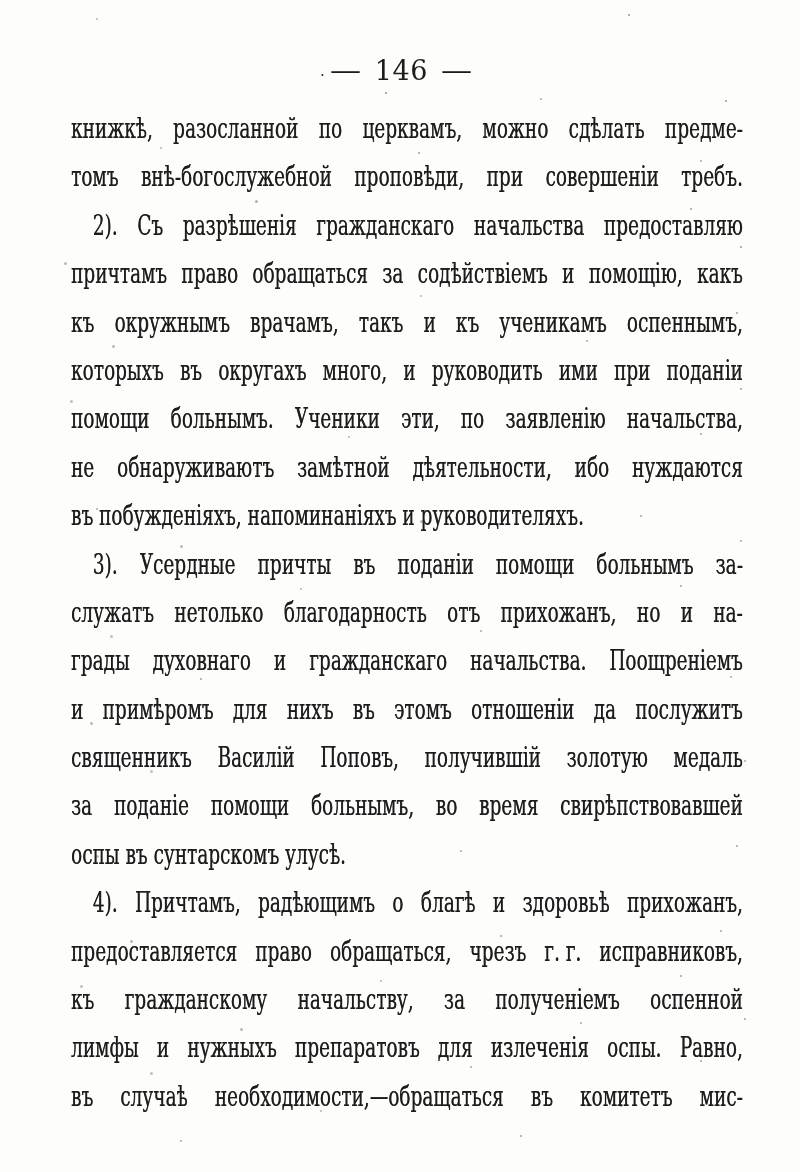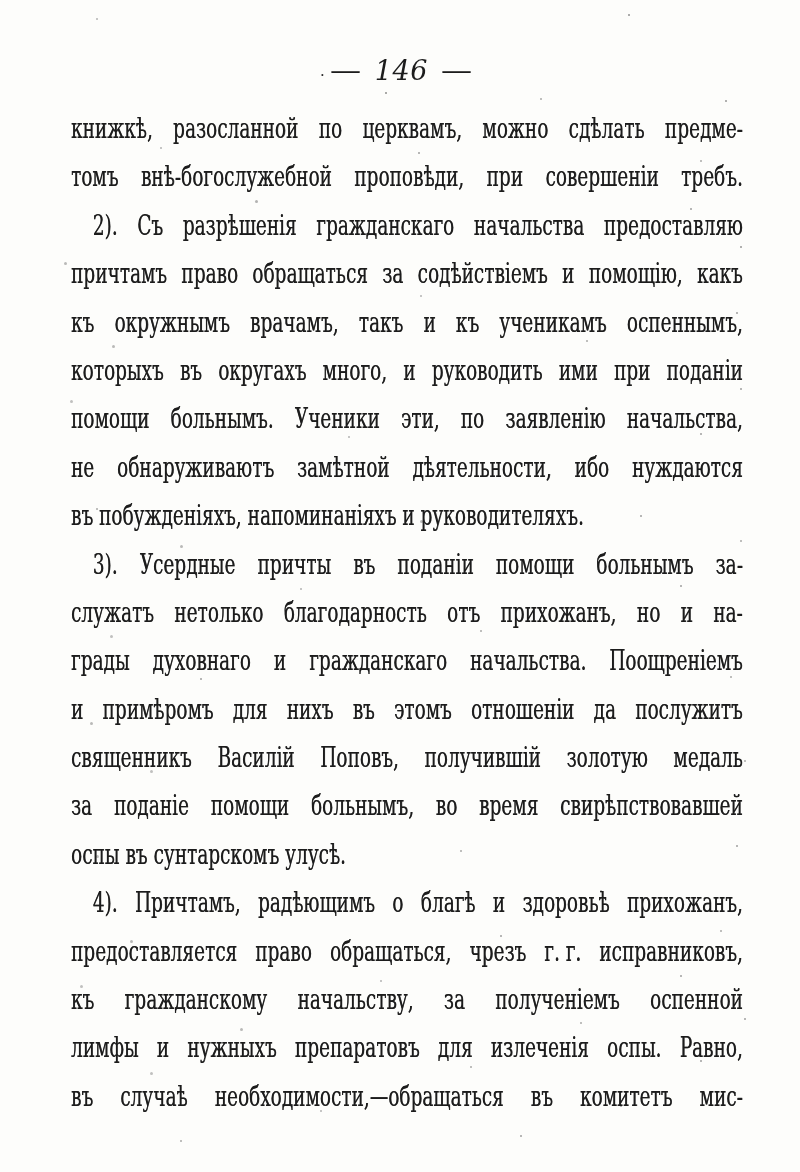--- a/index.html
+++ b/index.html
@@ -15,21 +15,21 @@
   
   .header {
     position:absolute; top:57px; left:320px;
     display:flex; align-items:baseline;
     font-size:27px; line-height:27px;
     letter-spacing:0.5px;
     white-space:nowrap;
   }
   .header .artifact { font-size:15px; margin-right:7px; color:#2a2a2a; }
   .header .dash { transform:scaleX(1.15); display:inline-block; }
-  .header .pagenum { margin:0 15px;font-style:italic; }
+  .header .pagenum { margin:0 15px; }
   
   .body {
     position:absolute; top:112px; left:71px;
     width:1018px;
     transform:scaleX(0.66);
     transform-origin:0 0;
   }
   .line {
     height:48.4px;
     font-size:28px;

